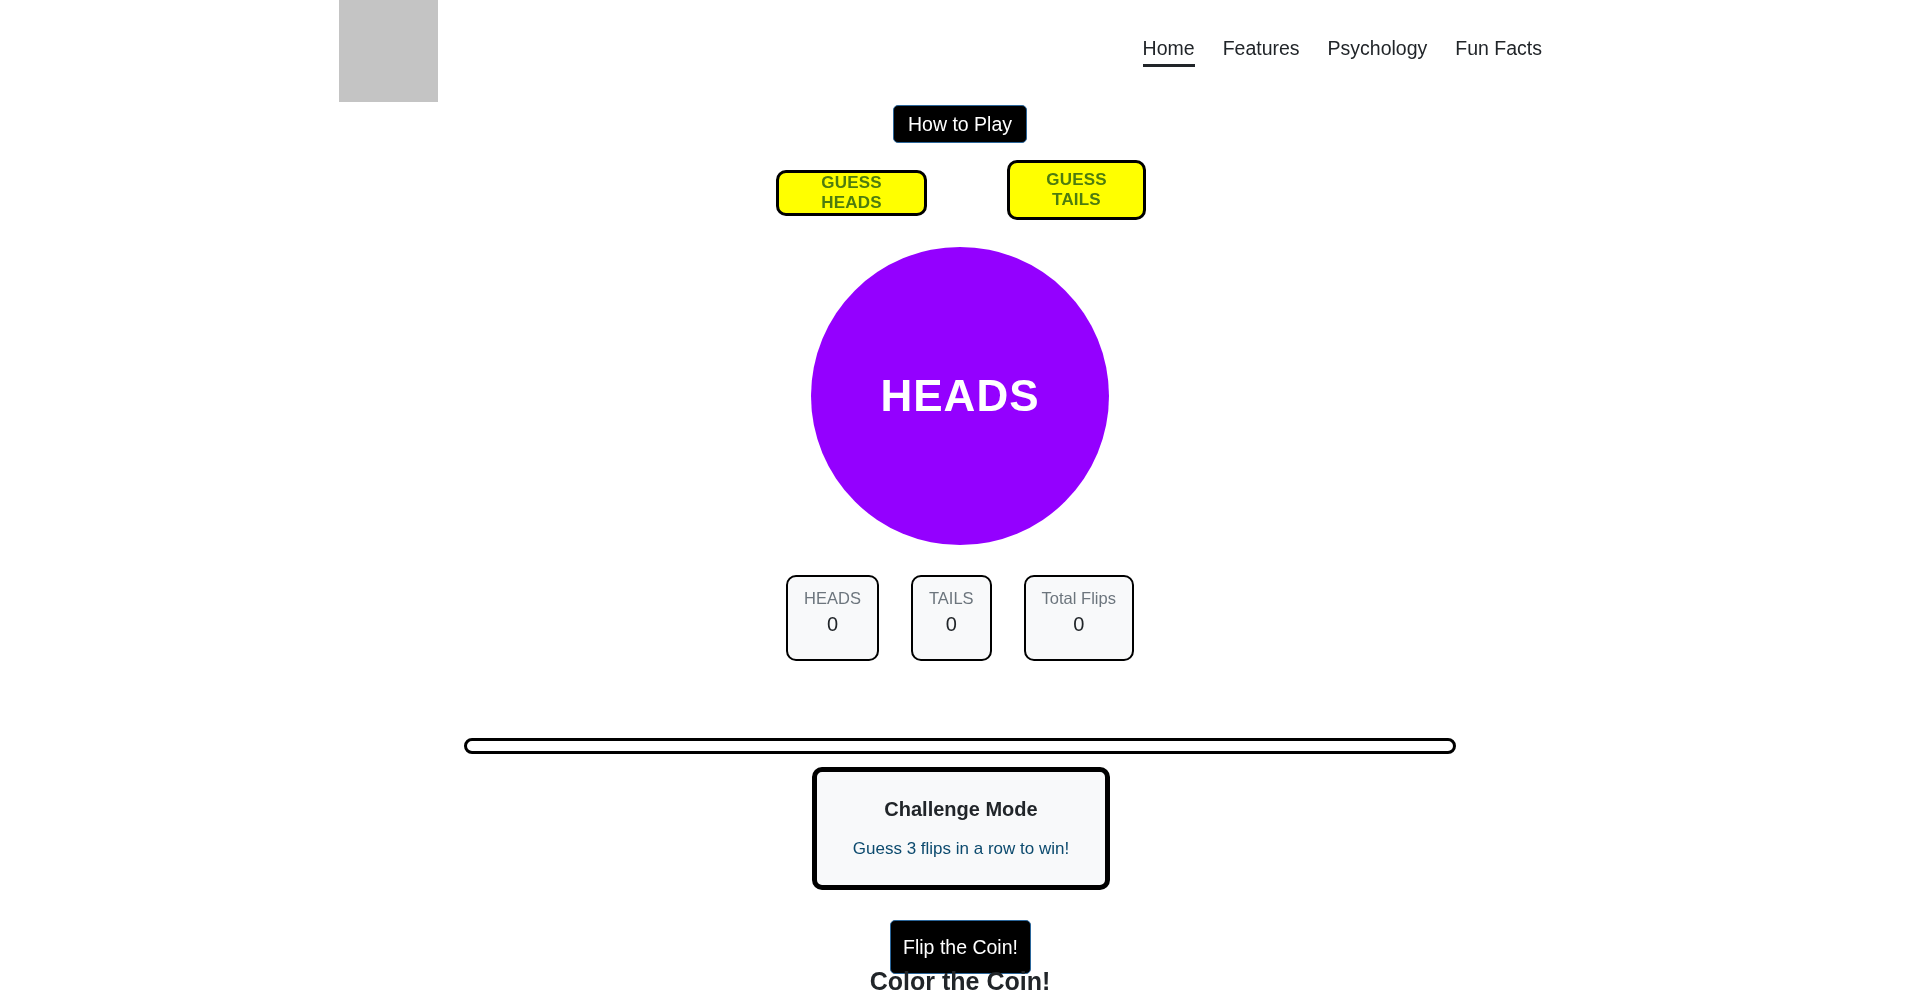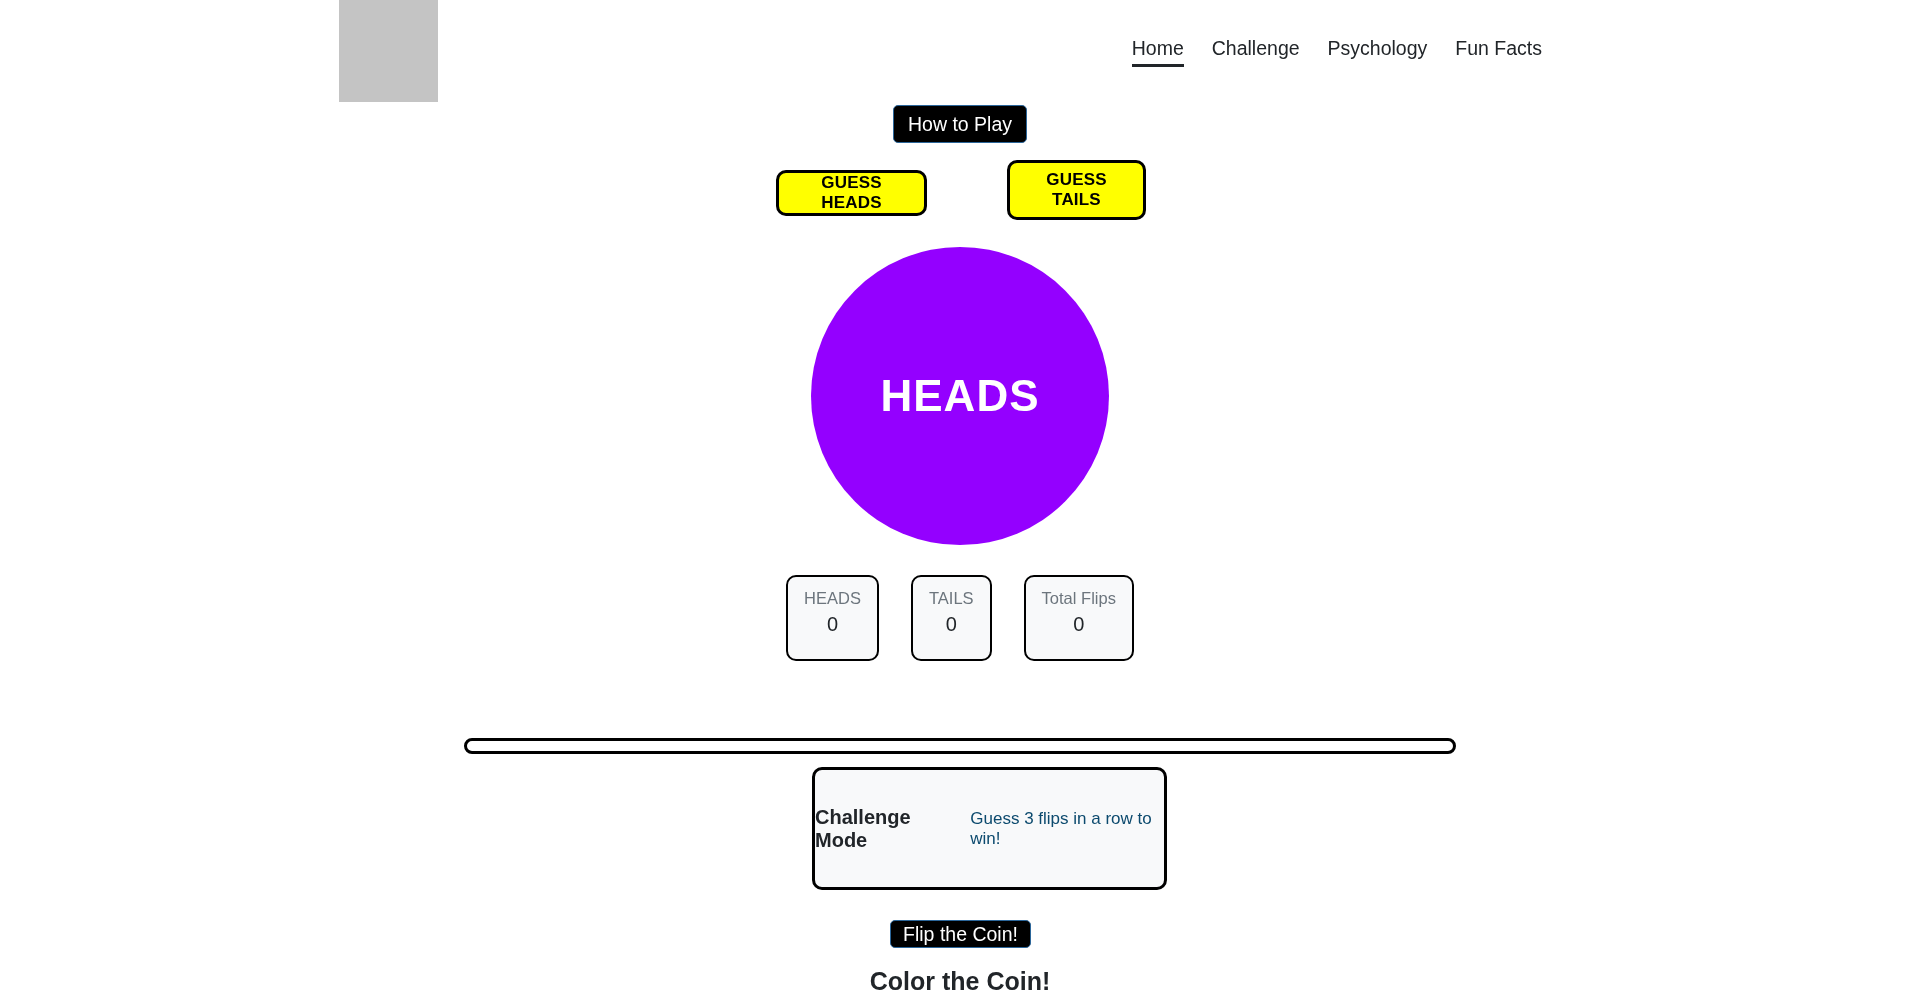--- a/index.html
+++ b/index.html
@@ -80,21 +80,21 @@
     left: 893px;
     top: 105px;
     width: 134px;
     height: 38px;
   }
 
   
   .btn-guess {
     position: absolute;
     background: #ffff00;
-    color: #000000;
+    color: #4d7c0f;
     border: 3px solid #000000;
     border-radius: 10px;
     font-size: 17px;
     font-weight: bold;
     letter-spacing: 0.2px;
     font-family: "Liberation Sans", sans-serif;
     cursor: pointer;
     display: flex;
     align-items: center;
     justify-content: center;
@@ -198,48 +198,49 @@
     height: 100%;
     width: 0%;
     background: #2e6da4;
   }
 
   
   .challenge-card {
     position: absolute;
     left: 812px;
     top: 767px;
-    width: 355px;
+    width: 298px;
     height: 123px;
     background: #f8f9fa;
-    border: 3px solid #000000;
+    border: 5px solid #000000;
     border-radius: 10px;
     box-sizing: border-box;
     display: flex;
+    flex-direction: column;
     align-items: center;
     justify-content: center;
     gap: 18px;
   }
   .challenge-title {
     font-size: 20px;
     font-weight: bold;
     color: #212529;
   }
   .challenge-desc {
     font-size: 17px;
     color: #0c4a6e;
   }
 
   
   .flip-btn {
     position: absolute;
     left: 890px;
     top: 920px;
     width: 141px;
-    height: 28px;
+    height: 54px;
   }
 
   
   .color-heading {
     position: absolute;
     left: 0;
     top: 967px;
     width: 1920px;
     text-align: center;
     font-size: 25px;
@@ -249,21 +250,21 @@
 </style>
 </head>
 <body>
 
 <div id="page">
 
   <div class="logo-placeholder"></div>
 
   <nav class="main-nav">
     <a class="nav-link active" href="#">Home</a>
-    <a class="nav-link" href="#">Challenge</a>
+    <a class="nav-link" href="#">Features</a>
     <a class="nav-link" href="#">Psychology</a>
     <a class="nav-link" href="#">Fun Facts</a>
   </nav>
 
   <button class="btn-blue how-to-play">How to Play</button>
 
   <button class="btn-guess guess-heads">GUESS HEADS</button>
   <button class="btn-guess guess-tails">GUESS TAILS</button>
 
   <div class="coin" style="background: rgb(148, 0, 255);">

